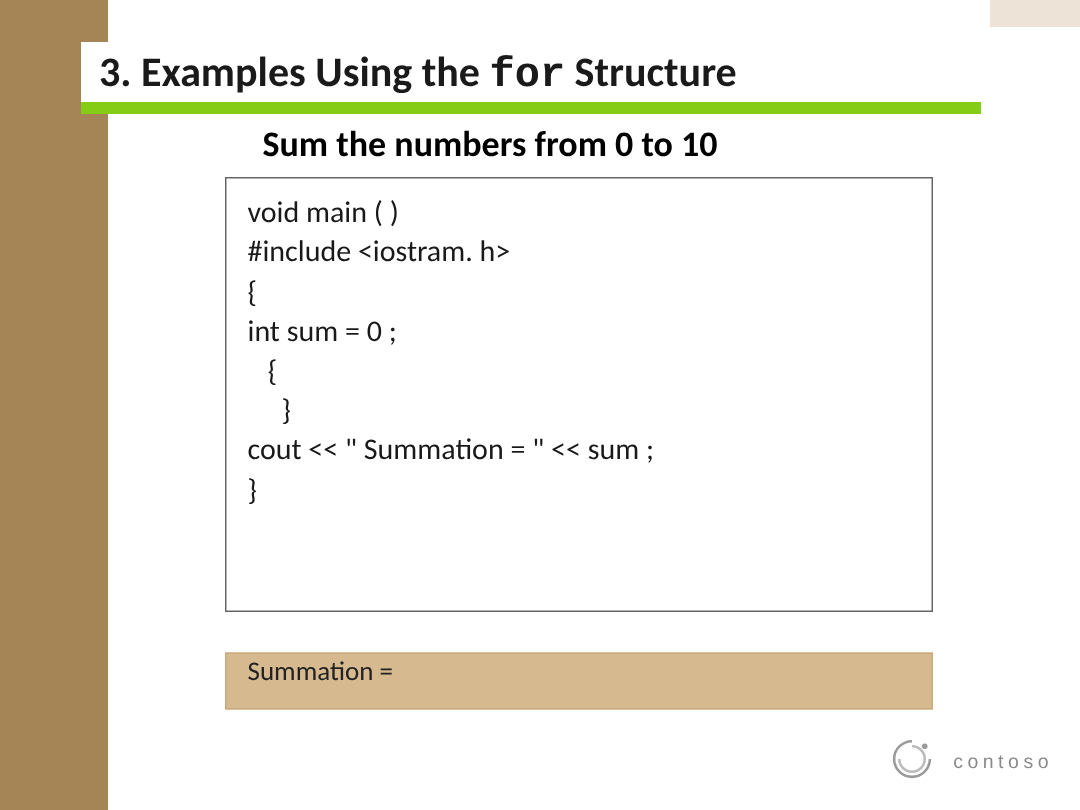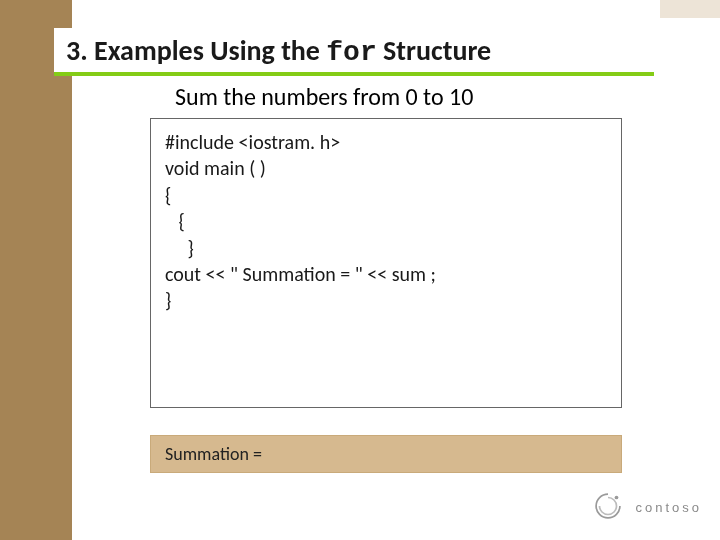--- a/index.html
+++ b/index.html
@@ -15,38 +15,38 @@
     width: 72px; height: 540px;
     background: #a58455;
   }
   .title-bar {
     position: absolute;
     left: 54px;
     top: 28px;
     width: 600px;
     height: 48px;
     background: #fff;
-    border-bottom: 4px solid #84cc16;
+    border-bottom: 8px solid #84cc16;
     display: flex;
     align-items: center;
     padding: 0 12px;
   }
   .title-bar .title {
     font-size: 28px;
     font-weight: 700;
     color: #1a1a1a;
     white-space: nowrap;
   }
   .title-bar .mono { font-family: "Courier New", Courier, monospace; }
   .subtitle {
     position: absolute;
     left: 175px;
     top: 82px;
     font-size: 24px;
-    font-weight: 400;
+    font-weight: 700;
     color: #000;
   }
   .code-box {
     position: absolute;
     left: 150px;
     top: 118px;
     width: 472px;
     height: 290px;
     border: 1px solid #666;
     background: #fff;
@@ -58,22 +58,22 @@
   .code-box .line { white-space: pre; }
   .out-box {
     position: absolute;
     left: 150px;
     top: 435px;
     width: 472px;
     height: 38px;
     background: #d6b98f;
     border: 1px solid #c9aa7a;
     display: flex;
-    align-items: center;
-    padding: 12px 14px;
+    align-items: flex-start;
+    padding: 0 14px;
     font-size: 18px;
     color: #222;
   }
   .logo {
     position: absolute;
     right: 18px;
     bottom: 14px;
     display: flex;
     align-items: center;
     gap: 10px;
@@ -101,23 +101,24 @@
 
 <div class="title-bar">
   <div class="title">
     <span>3. Examples Using the </span><span class="mono">for</span><span> Structure</span>
   </div>
 </div>
 
 <div class="subtitle">Sum the numbers from 0 to 10</div>
 
 <div class="code-box">
+  <div class="line">void main ( )</div>
   <div class="line">#include &lt;iostram. h&gt;</div>
-  <div class="line">void main ( )</div>
   <div class="line">{</div>
+  <div class="line">int sum = 0 ;</div>
   <div class="line">   {</div>
   <div class="line">     }</div>
   <div class="line">cout &lt;&lt; " Summation = " &lt;&lt; sum ;</div>
   <div class="line">}</div>
 </div>
 
 <div class="out-box">
   <span>Summation =</span>
 </div>
 

